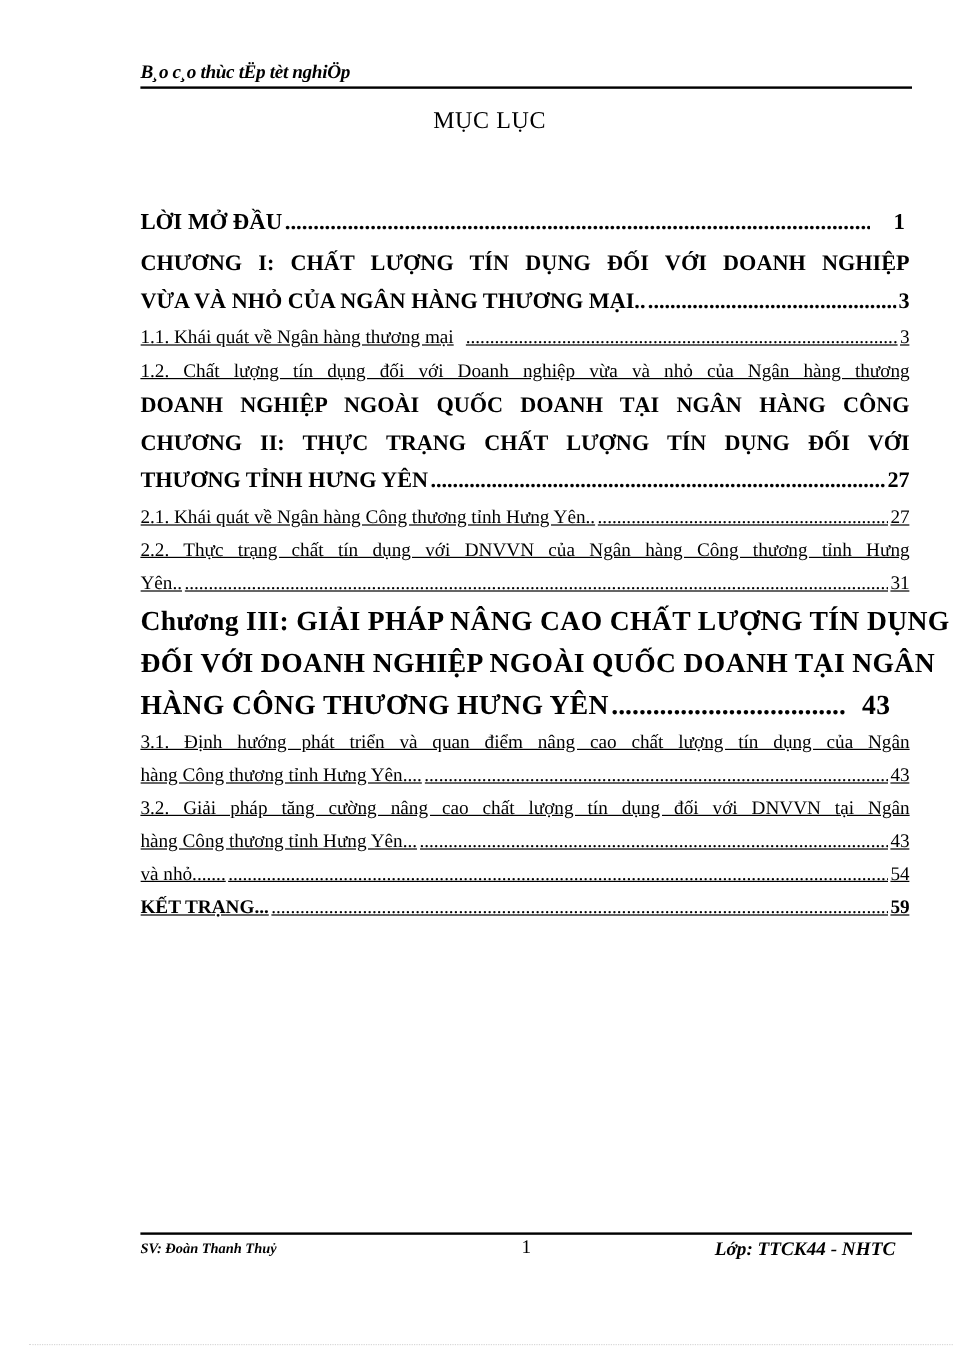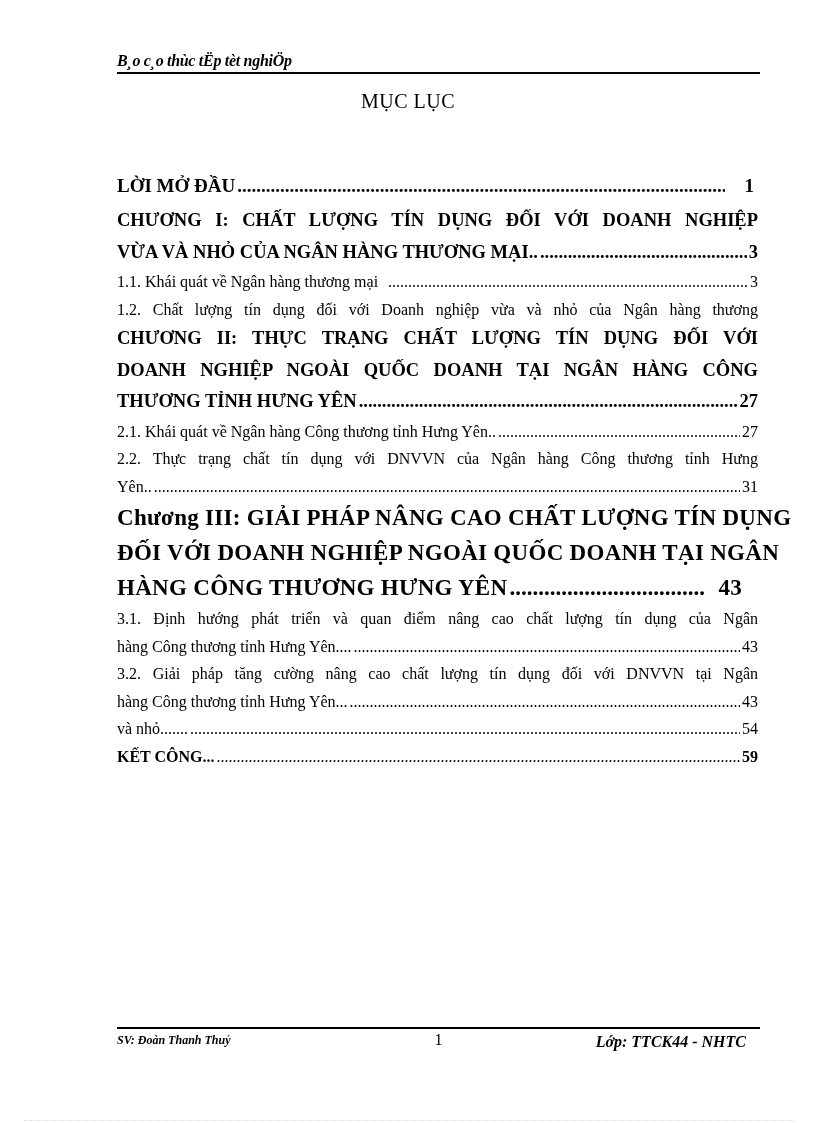--- a/index.html
+++ b/index.html
@@ -14,21 +14,21 @@
              font-size: 20px; letter-spacing: 0.5px; }
     .toc { position: absolute; left: 117px; top: 168px; width: 641px; }
     .entry { position: relative; }
     .line { display: flex; align-items: baseline; white-space: nowrap; overflow: hidden; }
     .just { text-align: justify; text-align-last: justify; white-space: nowrap; display: block; }
     .dots { flex: 1; overflow: hidden; white-space: nowrap; margin: 0 2px; letter-spacing: 0; }
     .dots::after { content: "........................................................................................................................................................................................................................................................"; }
     .pg { flex: none; }
     .lvl0 { font-size: 18.5px; font-weight: bold; line-height: 32px; }
     .lvl0-lg { font-size: 23px; font-weight: bold; line-height: 35px; letter-spacing: 0.3px; }
-    .lvl1 { font-size: 16px; line-height: 27.5px; }
+    .lvl1 { font-size: 16px; line-height: 27.5px; text-decoration: underline; }
     .footer { position: absolute; left: 117px; top: 1027px; width: 643px; border-top: 2.5px solid #000; height: 30px; }
     .footer-left { position: absolute; left: 0; top: 4px; font-size: 12px; font-weight: bold; font-style: italic; }
     .footer-center { position: absolute; left: 0; width: 643px; top: 2px; text-align: center; font-size: 16px; }
     .footer-right { position: absolute; right: 14px; top: 4px; font-size: 16px; font-weight: bold; font-style: italic; }
     .page-edge { position: absolute; left: 24px; top: 1120px; width: 770px; border-top: 1px dotted #d8d8d8; }
   </style>
 </head>
 <body>
 
 <div class="page">
@@ -64,22 +64,22 @@
         <span class="dots" style="margin-left:10px;"></span>
         <span class="pg">3</span>
       </div>
     </div>
 
     <div class="entry lvl1">
       <span class="just">1.2. Chất lượng tín dụng đối với Doanh nghiệp vừa và nhỏ của Ngân hàng thương</span>
     </div>
 
     <div class="entry lvl0" style="line-height:31.5px;">
+      <span class="just">DOANH NGHIỆP NGOÀI QUỐC DOANH TẠI NGÂN HÀNG CÔNG</span>
       <span class="just">CHƯƠNG II: THỰC TRẠNG CHẤT LƯỢNG TÍN DỤNG ĐỐI VỚI</span>
-      <span class="just">DOANH NGHIỆP NGOÀI QUỐC DOANH TẠI NGÂN HÀNG CÔNG</span>
       <div class="line">
         <span>THƯƠNG TỈNH HƯNG YÊN</span>
         <span class="dots"></span>
         <span class="pg">27</span>
       </div>
     </div>
 
     <div class="entry lvl1">
       <div class="line">
         <span>2.1. Khái quát về Ngân hàng Công thương tỉnh Hưng Yên..</span>
@@ -128,21 +128,21 @@
     <div class="entry lvl1">
       <div class="line">
         <span>và nhỏ.......</span>
         <span class="dots"></span>
         <span class="pg">54</span>
       </div>
     </div>
 
     <div class="entry lvl1" style="font-weight:bold;">
       <div class="line">
-        <span>KẾT CÔNG...</span>
+        <span>KẾT TRẠNG...</span>
         <span class="dots" style="font-weight:normal;"></span>
         <span class="pg">59</span>
       </div>
     </div>
 
   </div>
 
   <div class="footer">
     <span class="footer-left">SV: Đoàn Thanh Thuỷ</span>
     <span class="footer-center">1</span>

